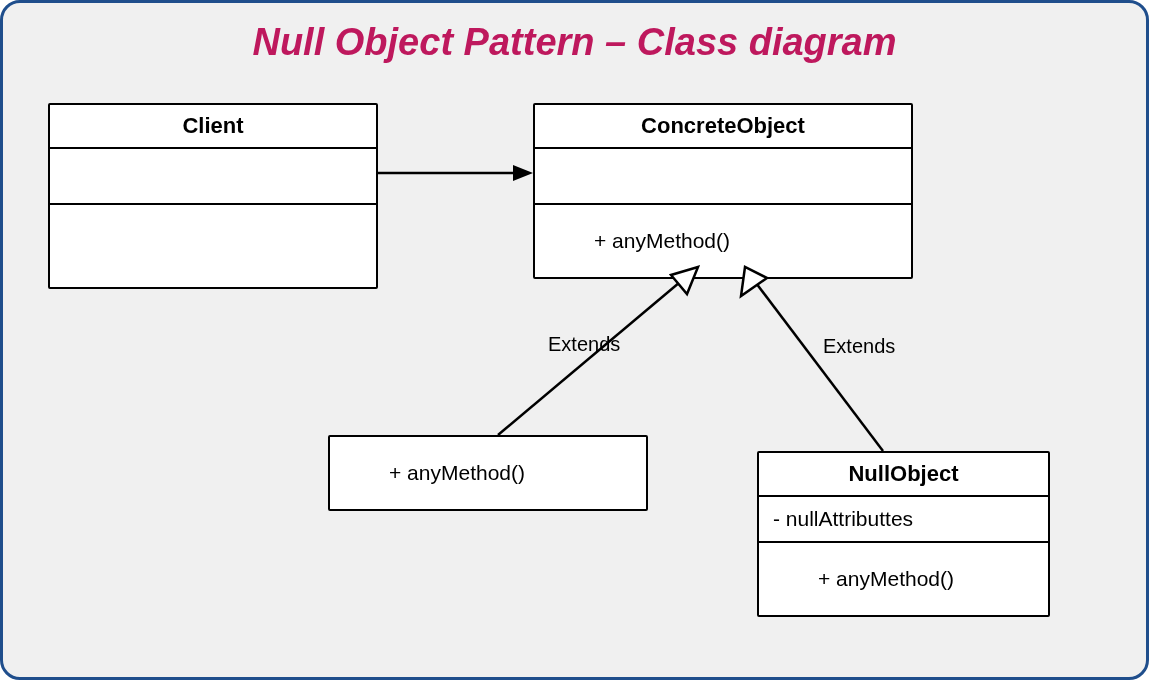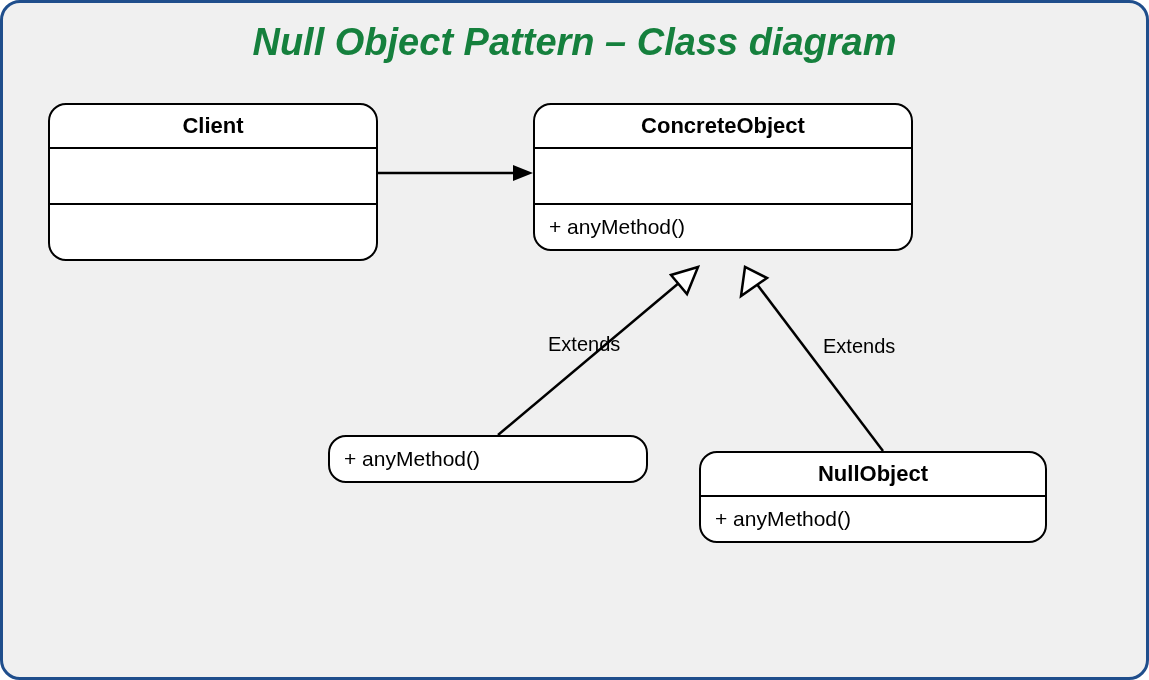--- a/index.html
+++ b/index.html
@@ -19,47 +19,48 @@
   }
   .title {
     position: absolute;
     top: 18px;
     left: 0;
     width: 100%;
     text-align: center;
     font-size: 38px;
     font-weight: bold;
     font-style: italic;
-    color: #15803d;
+    color: #be185d;
   }
   .uml-box {
     position: absolute;
     background: #fff;
     border: 2.5px solid #000;
-    border-radius: 18px;
+    border-radius: 2px;
     box-sizing: border-box;
     overflow: hidden;
   }
   .uml-name {
     text-align: center;
     font-weight: bold;
     font-size: 22px;
     padding: 8px 4px;
     border-bottom: 2.5px solid #000;
   }
   .uml-attrs {
     border-bottom: 2.5px solid #000;
     padding: 10px 14px;
     font-size: 21px;
     min-height: 20px;
   }
   .uml-methods {
-    padding: 10px 14px;
+    padding: 24px 14px;
     font-size: 21px;
     min-height: 20px;
+    margin-left: 45px;
   }
   .uml-attrs.empty, .uml-methods.empty {
     min-height: 34px;
   }
   svg.connectors {
     position: absolute;
     left: 0;
     top: 0;
     width: 100%;
     height: 100%;
@@ -87,22 +88,23 @@
   <div class="uml-box" style="left:530px; top:100px; width:380px;">
     <div class="uml-name">ConcreteObject</div>
     <div class="uml-attrs empty"></div>
     <div class="uml-methods">+ anyMethod()</div>
   </div>
 
   <div class="uml-box" style="left:325px; top:432px; width:320px;">
     <div class="uml-methods">+ anyMethod()</div>
   </div>
 
-  <div class="uml-box" style="left:696px; top:448px; width:348px;">
+  <div class="uml-box" style="left:754px; top:448px; width:293px;">
     <div class="uml-name">NullObject</div>
+    <div class="uml-attrs">- nullAttributtes</div>
     <div class="uml-methods">+ anyMethod()</div>
   </div>
 
   <svg class="connectors">
 
     <line x1="375" y1="170" x2="516" y2="170" stroke="#000" stroke-width="2.5"></line>
     <polygon points="530,170 510,162 510,178" fill="#000"></polygon>
 
     <line x1="495" y1="432" x2="683" y2="274" stroke="#000" stroke-width="2.5"></line>
 

